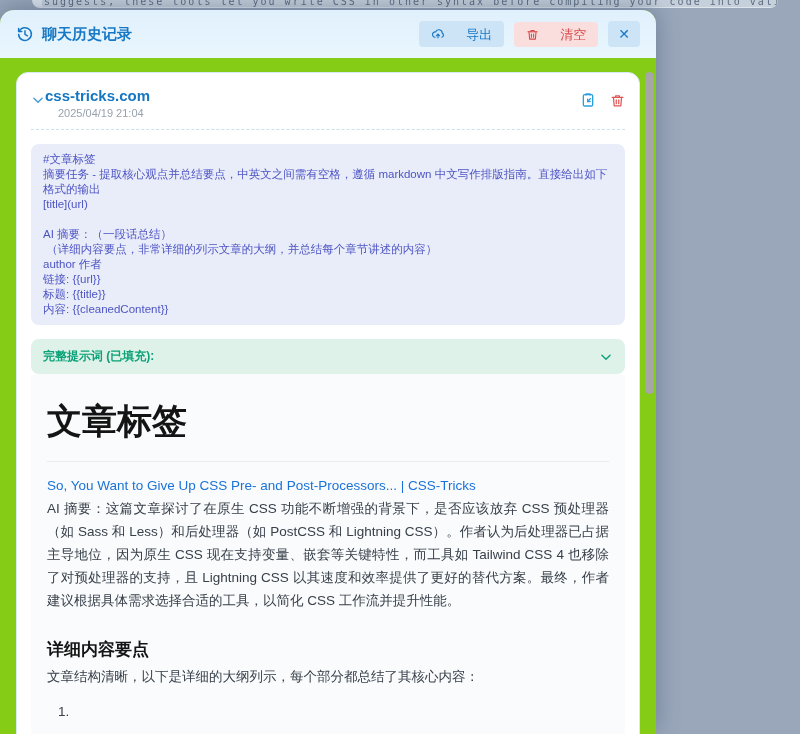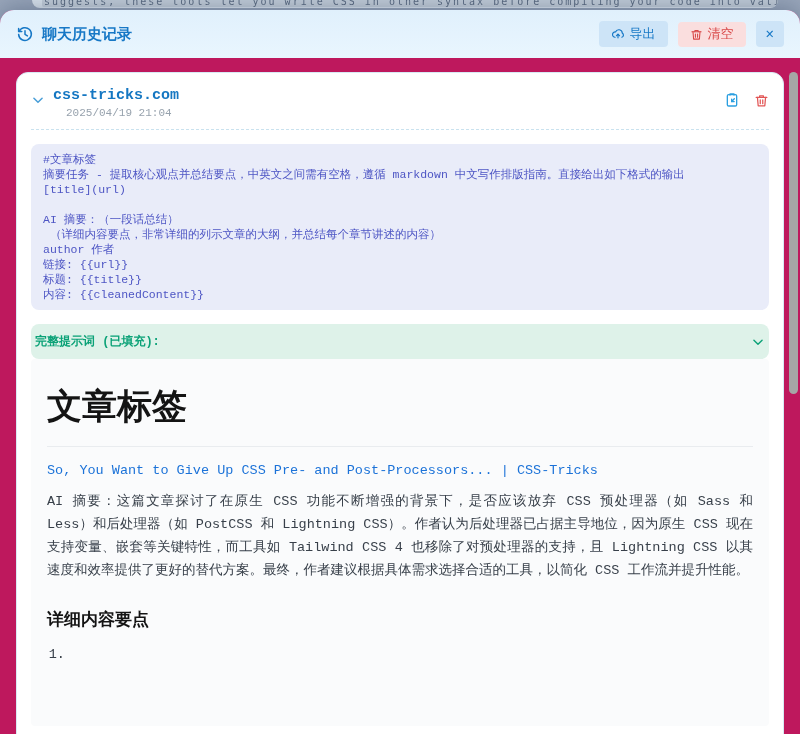--- a/index.html
+++ b/index.html
@@ -15,89 +15,88 @@
     position:absolute; left:32px; right:22px; top:-20px; height:28px;
     background:#dde6ef; border-radius:8px;
     font-family:"DejaVu Sans Mono","Liberation Mono",monospace;
     font-size:10px; color:#5d6c82; white-space:nowrap; overflow:hidden;
     display:flex; align-items:flex-end; padding:0 10px 1px;
   }
   .backdrop-codebox span { background:#c6d0db; border-radius:2px; padding:0 2px; letter-spacing:2px; }
 
   
   .modal {
-    position:absolute; top:10px; left:0; width:800px; height:724px;
-    background:#be185d; border-radius:14px 14px 0 0;
+    position:absolute; top:10px; left:0; width:656px; height:724px;
+    background:#84cc16; border-radius:14px 14px 0 0;
     box-shadow:0 -3px 24px rgba(30,50,80,.35);
     overflow:hidden;
-    font-family:Liberation Mono, monospace;
   }
   .modal-header {
     height:48px; display:flex; align-items:center; justify-content:space-between;
     padding:0 16px; background:linear-gradient(180deg,#e0f0fc 0%,#e9f6fe 100%);
   }
   .header-left { display:flex; align-items:center; gap:8px; }
   .header-title { font-size:15px; font-weight:700; color:#1778c6; }
   .header-actions { display:flex; align-items:center; gap:10px; }
   .btn {
-    display:inline-flex; align-items:center; gap:5px;
+    display:inline-flex; align-items:center; gap:21px;
     border:none; border-radius:4px; cursor:pointer;
     font-family:inherit; font-size:13px; padding:6px 12px; line-height:1;
   }
   .btn-export { background:#cde4f7; color:#1778c6; }
   .btn-clear  { background:#fadede; color:#d84848; }
   .btn-close  { background:#cde4f7; color:#1778c6; font-size:14px; padding:6px 10px; font-weight:600; }
   .icon { display:inline-flex; align-items:center; justify-content:center; }
 
   .modal-body { padding:14px 16px 0; }
 
   
   .entry-card {
     border:1px solid #d8eaf4; border-radius:12px;
     padding:14px 14px 0; background:#fff; min-height:900px;
   }
-  .entry-header { display:flex; align-items:flex-start; gap:8px; }
+  .entry-header { display:flex; align-items:flex-start; }
   .entry-chevron { margin-top:6px; color:#4a9fd8; }
   .entry-title-group { flex:1; }
   .entry-title { font-size:15px; font-weight:700; color:#1577c2; }
   .entry-time { font-size:11px; color:#97a2ad; margin-top:3px;margin-left:13px; }
   .entry-actions { display:flex; align-items:center; gap:14px; margin-top:5px; }
   .icon-copy { color:#2b9fe0; cursor:pointer; }
   .icon-trash-red { color:#e25555; cursor:pointer; }
   .dashed-divider { border-bottom:1px dashed #c9e2ef; margin-top:10px; }
 
   
   .prompt-box {
     margin-top:14px; background:#e9ecf9; border-radius:8px;
     padding:8px 12px; color:#4d55c4; font-size:11.5px; line-height:15px;
   }
   .pline { min-height:15px; white-space:pre-wrap; }
   .pline.bold { font-weight:700; }
 
   
   .full-prompt {
     margin-top:14px; background:#def2e9; border-radius:8px;
-    padding:9px 4px; display:flex; align-items:center; justify-content:space-between;
+    padding:9px 12px; display:flex; align-items:center; justify-content:space-between;
     color:#0ba277; font-size:12px; font-weight:700; cursor:pointer;
   }
   .full-prompt .icon { color:#0ba277; }
 
   .content-label { margin:12px 0 8px; color:#12a58a; font-size:11.5px; }
 
   
   .article { background:#fafbfc; border-radius:4px; padding:4px 16px 60px; }
   .article h1 {
     font-size:35px; font-weight:700; color:#141414;
     margin-top:20px; padding-bottom:16px; border-bottom:1px solid #e9ecef;
   }
   .article-link {
     display:block; margin:16px 0 2px; color:#1b72d8; font-size:13.5px;
     text-decoration:none; cursor:pointer;
   }
-  .article p { margin-top:12px; font-size:13.5px; line-height:23px; color:#38404a; text-align:justify; }
+  .article p { margin-top:4px; font-size:13.5px; line-height:23px; color:#38404a; text-align:justify; }
   .article h2 { font-size:17px; font-weight:700; color:#141414; margin-top:26px; }
   .article ol { margin:12px 0 0; padding-left:26px; font-size:13.5px; line-height:23px; color:#38404a; }
 
   
   .scrollbar-thumb {
     position:absolute; top:62px; right:2px; width:9px; height:322px;
     background:#a6a6a6; border-radius:5px; cursor:pointer;
   }
 </style>
 </head>
@@ -206,20 +205,21 @@
             </svg>
         </span>
       </div>
 
 
       <div class="article">
         <h1>文章标签</h1>
         <a class="article-link">So, You Want to Give Up CSS Pre- and Post-Processors... | CSS-Tricks</a>
         <p>AI 摘要：这篇文章探讨了在原生 CSS 功能不断增强的背景下，是否应该放弃 CSS 预处理器（如 Sass 和 Less）和后处理器（如 PostCSS 和 Lightning CSS）。作者认为后处理器已占据主导地位，因为原生 CSS 现在支持变量、嵌套等关键特性，而工具如 Tailwind CSS 4 也移除了对预处理器的支持，且 Lightning CSS 以其速度和效率提供了更好的替代方案。最终，作者建议根据具体需求选择合适的工具，以简化 CSS 工作流并提升性能。</p>
         <h2>详细内容要点</h2>
+        <p>文章结构清晰，以下是详细的大纲列示，每个部分都总结了其核心内容：</p>
         <ol>
           <li>
             
             
           </li>
         </ol>
       </div>
 
     </div>
   </div>

